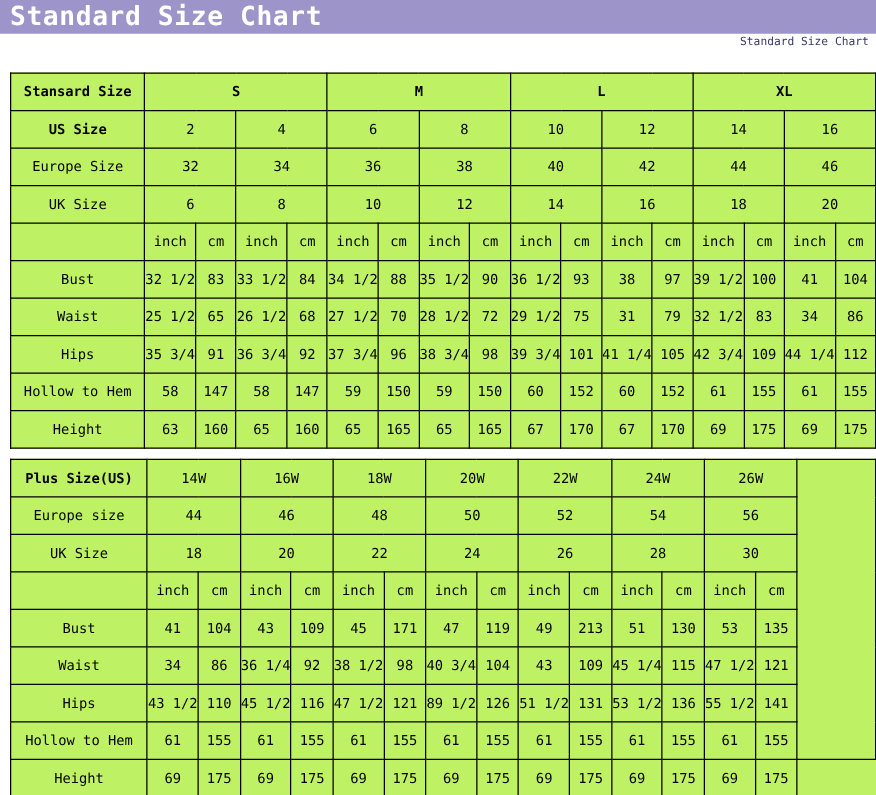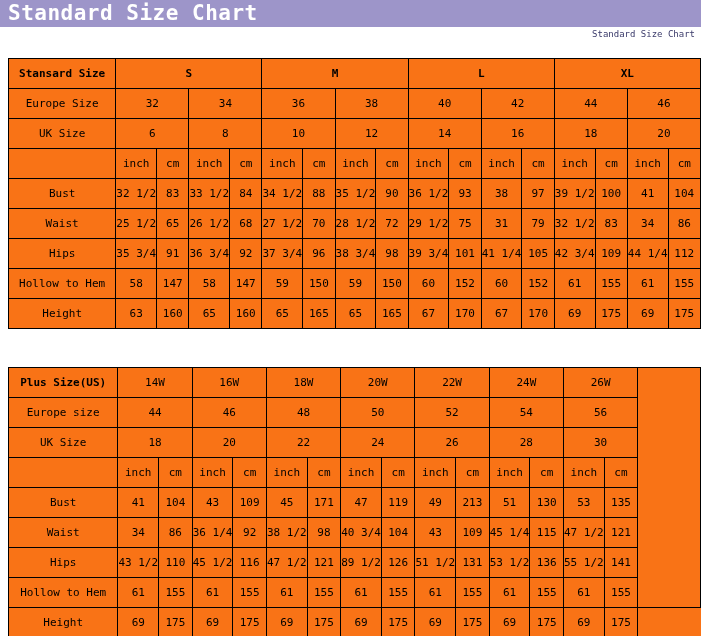--- a/index.html
+++ b/index.html
@@ -48,21 +48,21 @@
     top: 2px;
     font-size: 9px;
     font-family: "DejaVu Sans Mono", monospace;
     color: #3a3a6a;
     white-space: nowrap;
   }
   
   table.chart {
     border-collapse: collapse;
     table-layout: fixed;
-    background: #f97316;
+    background: #bef264;
     padding-left: 24px;
   }
   table.chart td {
     border: 1px solid #000000;
     text-align: center;
     vertical-align: middle;
     font-family: "DejaVu Sans Mono", monospace;
     font-size: 11px;
     padding: 0;
     height: 29px;
@@ -136,20 +136,31 @@
       </colgroup>
       <tbody>
         <tr>
           <td class="rowhead bold">Stansard Size</td>
           <td colspan="4" class="rowhead bold">S</td>
           <td colspan="4" class="rowhead bold">M</td>
           <td colspan="4" class="rowhead bold">L</td>
           <td colspan="4" class="rowhead bold">XL</td>
         </tr>
 
+        <tr>
+          <td class="rowhead bold">US Size</td>
+          <td colspan="2" class="num">2</td>
+          <td colspan="2" class="num">4</td>
+          <td colspan="2" class="num">6</td>
+          <td colspan="2" class="num">8</td>
+          <td colspan="2" class="num">10</td>
+          <td colspan="2" class="num">12</td>
+          <td colspan="2" class="num">14</td>
+          <td colspan="2" class="num">16</td>
+        </tr>
 
         <tr>
           <td class="rowhead">Europe Size</td>
           <td colspan="2" class="num">32</td>
           <td colspan="2" class="num">34</td>
           <td colspan="2" class="num">36</td>
           <td colspan="2" class="num">38</td>
           <td colspan="2" class="num">40</td>
           <td colspan="2" class="num">42</td>
           <td colspan="2" class="num">44</td>

